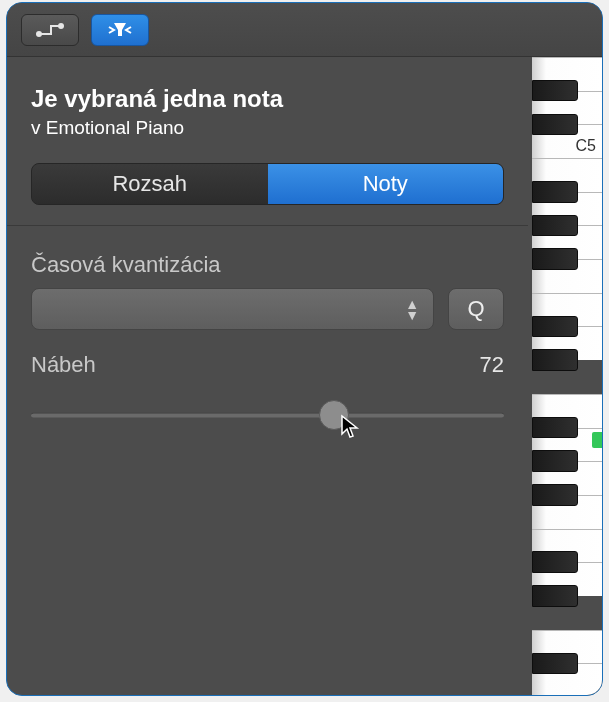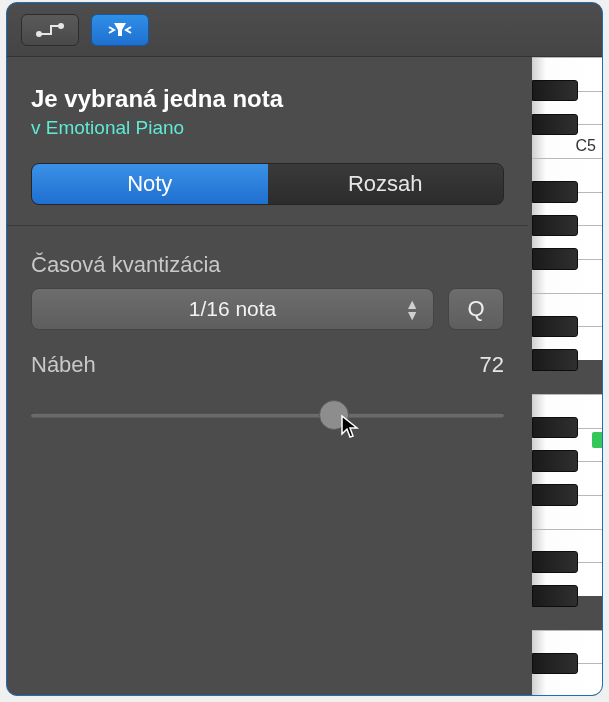--- a/index.html
+++ b/index.html
@@ -10,21 +10,21 @@
     font-family: -apple-system, "Helvetica Neue", Arial, sans-serif;
     position: relative;
   }
   .window {
     position: absolute;
     left: 6px;
     top: 2px;
     width: 597px;
     height: 694px;
     background: #4c4c4c;
-    border-radius: 11px;
+    border-radius: 16px;
     border: 1px solid #1a6fb8;
     overflow: hidden;
     display: flex;
     flex-direction: column;
   }
 
   
   .toolbar {
     height: 54px;
     background: linear-gradient(#4d4d4d,#454545);
@@ -65,21 +65,21 @@
   }
 
   
   .title {
     color:#ffffff;
     font-size:24px;
     font-weight:600;
     margin-bottom:4px;
   }
   .subtitle {
-    color:#5eead4;
+    color:#ffffff;
     font-size:19px;
     margin-bottom:24px;
   }
 
   
   .seg {
     display:flex;
     height:42px;
     border-radius:8px;
     overflow:hidden;
@@ -264,31 +264,30 @@
     </div>
   </div>
 
   <div class="body">
     <div class="panel">
 
       <div class="title">Je vybraná jedna nota</div>
       <div class="subtitle">v Emotional Piano</div>
 
       <div class="seg">
+        <div class="seg-item seg-off">Rozsah</div>
         <div class="seg-item seg-on">Noty</div>
-        <div class="seg-item seg-off">Rozsah</div>
       </div>
 
       <div class="panel-divider"></div>
 
       <div class="label">Časová kvantizácia</div>
 
       <div class="row">
         <div class="popup">
-          <span>1/16 nota</span>
           <span class="chev">
             <span>▲</span>
               <span>▼</span>
           </span>
         </div>
         <div class="qbtn">Q</div>
       </div>
 
       <div class="slider-head">
         <span>Nábeh</span>

